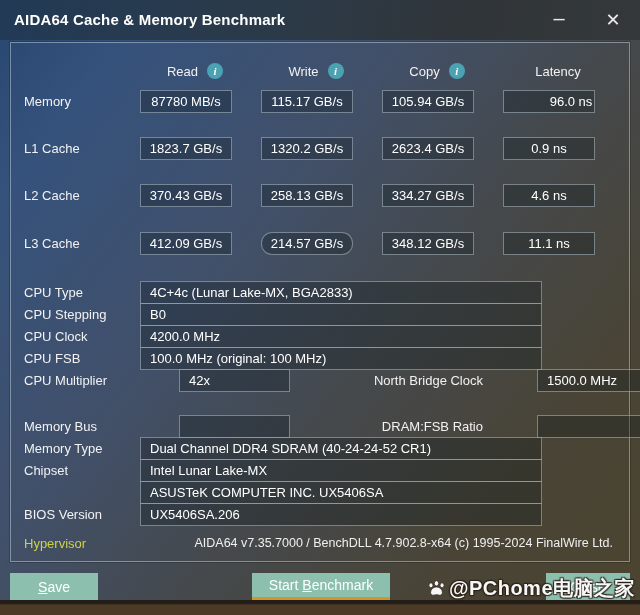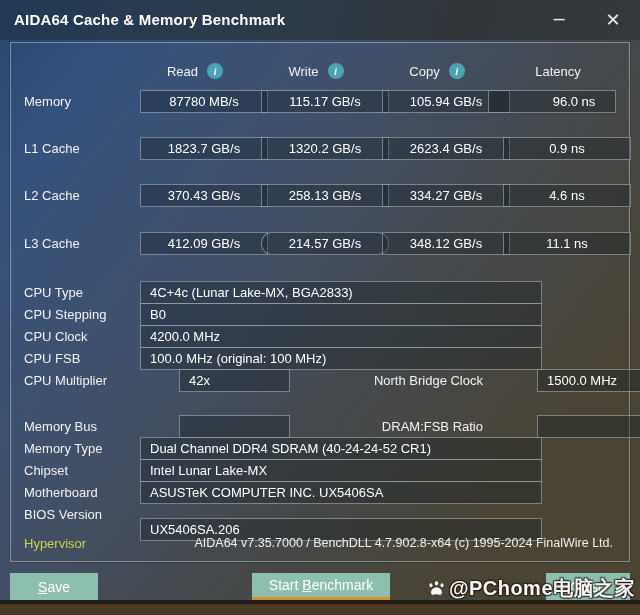--- a/index.html
+++ b/index.html
@@ -37,21 +37,21 @@
   .colhead{
     position:absolute;top:62px;height:18px;display:flex;align-items:center;justify-content:center;
     gap:9px;color:#f2f2f2;font-size:13px;width:110px;
   }
   .info-icon{
     width:16px;height:16px;border-radius:50%;background:#4aa2b2;
     color:#ffffff;font-size:11px;font-weight:bold;display:flex;align-items:center;justify-content:center;
     font-family:"Liberation Serif", serif;font-style:italic;
   }
   .vbox{
-    position:absolute;width:128px;height:23px;box-sizing:border-box;
+    position:absolute;width:92px;height:23px;box-sizing:border-box;
     background:rgba(12,22,28,.30);border:1px solid rgba(190,205,215,.5);
     color:#ffffff;font-size:13px;text-align:center;line-height:21px;white-space:nowrap;
   }
   .wfield{
     position:absolute;left:140px;width:402px;height:23px;box-sizing:border-box;
     background:rgba(12,22,28,.30);border:1px solid rgba(190,205,215,.5);
     color:#ffffff;font-size:13px;line-height:21px;padding-left:9px;white-space:nowrap;overflow:hidden;
   }
   .sfield{
     position:absolute;height:23px;box-sizing:border-box;
@@ -113,21 +113,21 @@
     <span class="info-icon">i</span>
   </div>
   <div class="colhead" style="left:503px;">
     <span>Latency</span>
   </div>
 
   <div class="rowlabel" style="top:90px;">Memory</div>
   <div class="vbox" style="left:140px;top:90px;">87780 MB/s</div>
   <div class="vbox" style="left:261px;top:90px;">115.17 GB/s</div>
   <div class="vbox" style="left:382px;top:90px;">105.94 GB/s</div>
-  <div class="vbox" style="left:488px;top:90px;padding-left:44px;">96.0 ns</div>
+  <div class="vbox" style="left:503px;top:90px;padding-left:44px;">96.0 ns</div>
 
   <div class="rowlabel" style="top:137px;">L1 Cache</div>
   <div class="vbox" style="left:140px;top:137px;">1823.7 GB/s</div>
   <div class="vbox" style="left:261px;top:137px;">1320.2 GB/s</div>
   <div class="vbox" style="left:382px;top:137px;">2623.4 GB/s</div>
   <div class="vbox" style="left:503px;top:137px;">0.9 ns</div>
 
   <div class="rowlabel" style="top:184px;">L2 Cache</div>
   <div class="vbox" style="left:140px;top:184px;">370.43 GB/s</div>
   <div class="vbox" style="left:261px;top:184px;">258.13 GB/s</div>
@@ -155,24 +155,23 @@
 
   <div class="rowlabel" style="top:415px;">Memory Bus</div>
   <div class="sfield" style="left:140px;top:415px;width:111px;padding-left:9px;"></div>
   <div class="midlabel" style="left:300px;top:415px;width:183px;">DRAM:FSB Ratio</div>
   <div class="sfield" style="left:498px;top:415px;width:115px;padding-left:9px;"></div>
 
   <div class="rowlabel" style="top:437px;">Memory Type</div>
   <div class="wfield" style="top:437px;">Dual Channel DDR4 SDRAM  (40-24-24-52 CR1)</div>
   <div class="rowlabel" style="top:459px;">Chipset</div>
   <div class="wfield" style="top:459px;">Intel Lunar Lake-MX</div>
-  <div class="rowlabel" style="top:481px;">Motherboard</div>
   <div class="wfield" style="top:481px;">ASUSTeK COMPUTER INC. UX5406SA</div>
   <div class="rowlabel" style="top:503px;">BIOS Version</div>
-  <div class="wfield" style="top:518px;">UX5406SA.206</div>
+  <div class="wfield" style="top:503px;">UX5406SA.206</div>
 
   <div class="hyper">Hypervisor</div>
   <div class="footer">AIDA64 v7.35.7000 / BenchDLL 4.7.902.8-x64  (c) 1995-2024 FinalWire Ltd.</div>
 
   <div class="btn save">
     <span><span></span><span class="u">S</span><span>ave</span></span>
   </div>
   <div class="btn start">
     <span><span>Start </span><span class="u">B</span><span>enchmark</span></span>
   </div>

